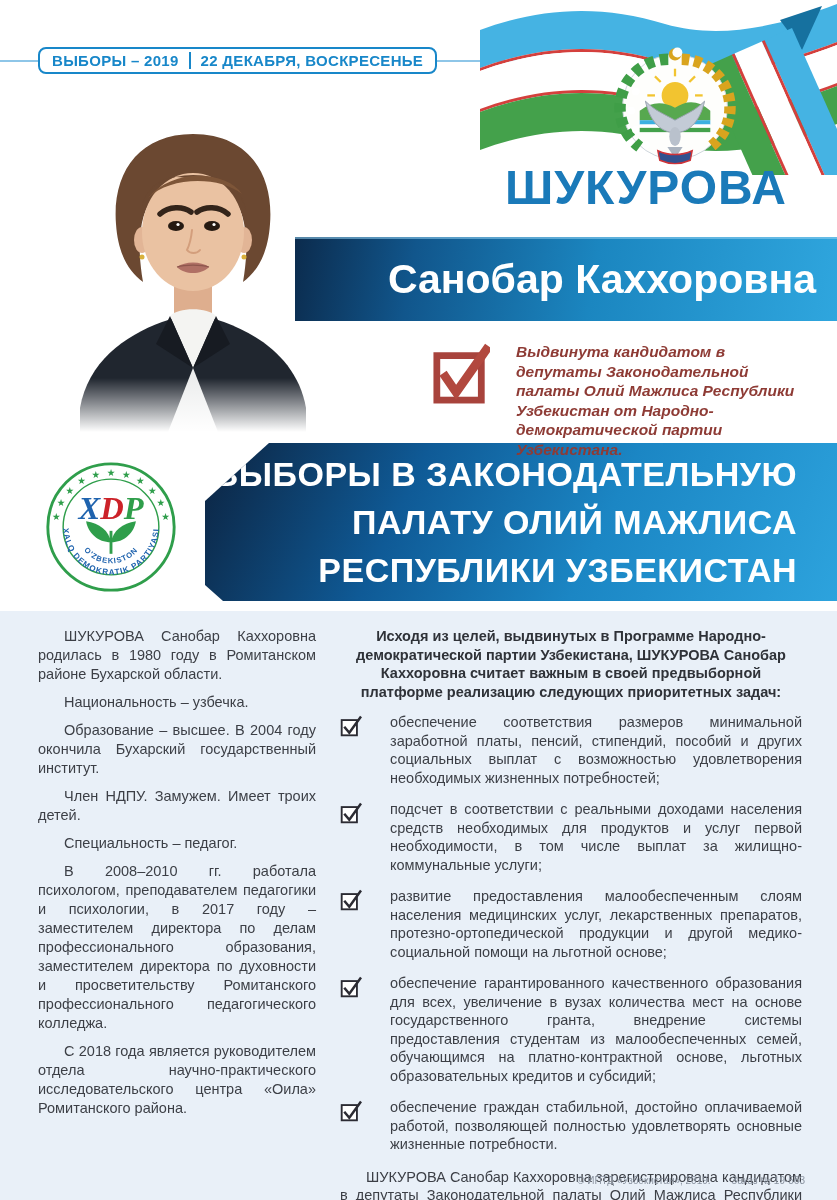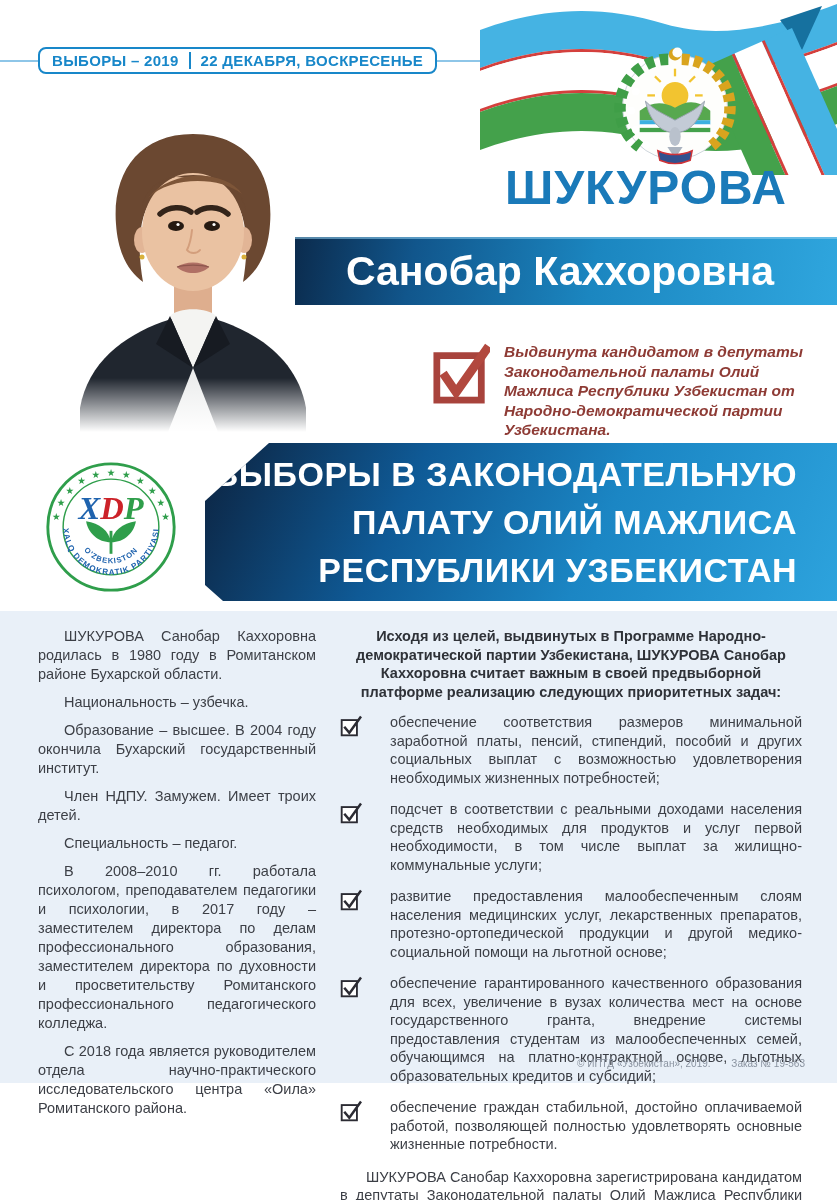--- a/index.html
+++ b/index.html
@@ -13,42 +13,42 @@
          padding:3px 12px;color:#1887c9;font-weight:bold;font-size:15px;letter-spacing:.3px;white-space:nowrap;}
   .badge .sep{width:2px;align-self:stretch;background:#1887c9;margin:0 10px;}
 
   .flag{position:absolute;right:0;top:0;width:357px;height:175px;}
   .emblem{position:absolute;left:612px;top:42px;width:126px;height:124px;}
 
   
   .photo{position:absolute;left:50px;top:110px;width:285px;height:322px;z-index:5;}
   .surname{position:absolute;right:50px;top:160px;font-size:48px;font-weight:bold;
            color:#1a7ab9;letter-spacing:1px;z-index:2;}
-  .name-banner{position:absolute;left:295px;top:237px;right:0;height:68px;z-index:1;
+  .name-banner{position:absolute;left:295px;top:237px;right:0;height:84px;z-index:1;
       background:linear-gradient(100deg,#0b2b4d 0%,#11568c 22%,#1b86c0 55%,#2fa6de 100%);
       box-shadow:inset 0 2px 0 rgba(150,210,240,.55);
-      display:flex;align-items:center;justify-content:center;padding-right:12px;box-sizing:border-box;}
+      display:flex;align-items:center;justify-content:flex-end;padding-right:21px;box-sizing:border-box;}
   .name-banner .nm{color:#fff;font-size:41px;font-weight:bold;}
 
-  .nomination{position:absolute;left:432px;top:342px;width:382px;display:flex;gap:14px;z-index:2;}
+  .nomination{position:absolute;left:432px;top:342px;width:382px;display:flex;gap:26px;z-index:2;}
   .nomination .box{flex:0 0 58px;width:58px;height:64px;}
   .nomination .txt{font-size:15.5px;line-height:1.26;font-weight:bold;font-style:italic;color:#8e3b35;}
 
   
   .title-banner{position:absolute;left:205px;top:443px;width:632px;height:158px;z-index:1;
       background:linear-gradient(115deg,#0c2340 0%,#0f5a96 32%,#1b86c4 62%,#2da3dd 100%);
       clip-path:polygon(64px 0,100% 0,100% 100%,18px 100%,0 calc(100% - 16px),0 58px);
       display:flex;flex-direction:column;justify-content:center;align-items:flex-end;
       padding-right:40px;box-sizing:border-box;}
   .title-banner div{color:#fff;font-weight:bold;font-size:34px;line-height:48px;letter-spacing:.5px;}
 
   .party-logo{position:absolute;left:44px;top:460px;width:134px;height:134px;z-index:3;}
 
   
-  .bottom{position:absolute;left:0;top:611px;width:837px;height:472px;background:#e9f0f8;}
+  .bottom{position:absolute;left:0;top:611px;width:837px;height:589px;background:#e9f0f8;}
   .bio{position:absolute;left:38px;top:16px;width:278px;font-size:14.5px;line-height:19px;
        text-align:justify;color:#3c3f46;}
   .bio p{margin:0 0 9px 0;text-indent:26px;}
 
   .platform{position:absolute;left:340px;top:16px;width:462px;font-size:14.5px;line-height:18.5px;color:#3c3f46;}
   .platform .intro{font-weight:bold;text-align:center;margin:0 6px 12px 6px;color:#2f3238;}
   .pr-item{display:flex;gap:28px;margin-bottom:13px;}
   .pr-item .chk{flex:0 0 22px;width:22px;height:24px;margin-top:1px;}
   .pr-item p{margin:0;text-align:justify;}
   .closing{margin-top:14px;text-indent:26px;text-align:justify;}

